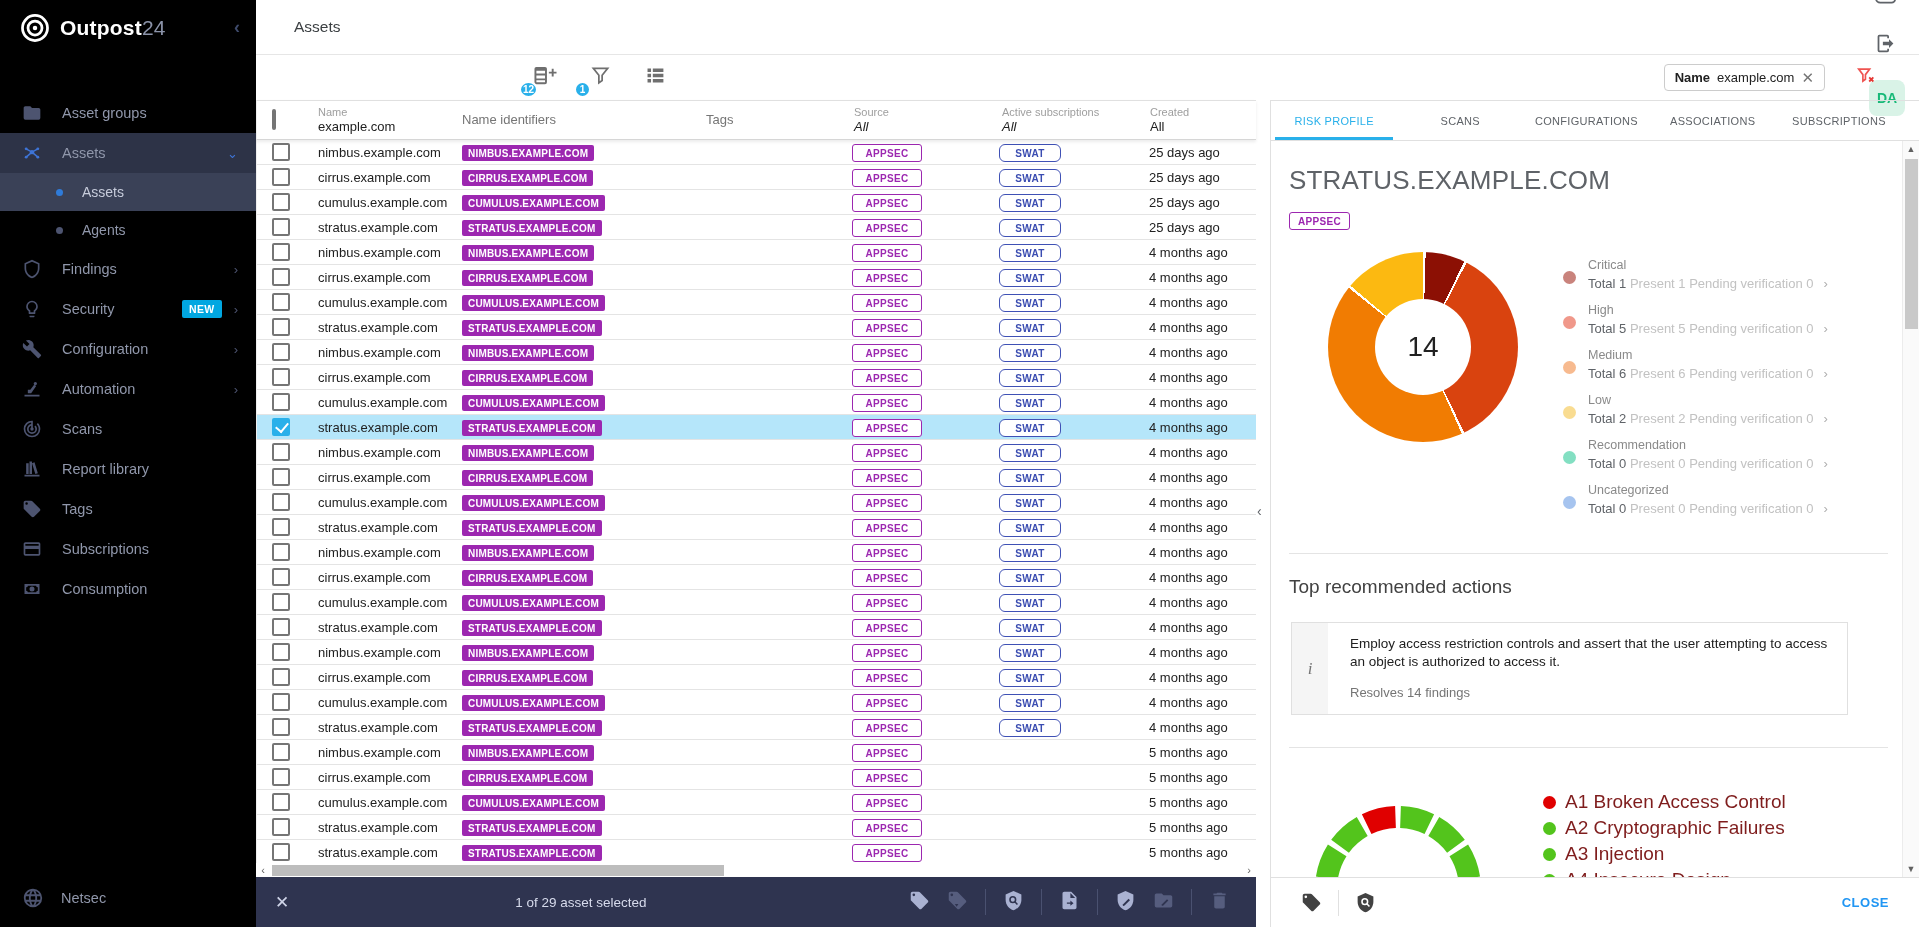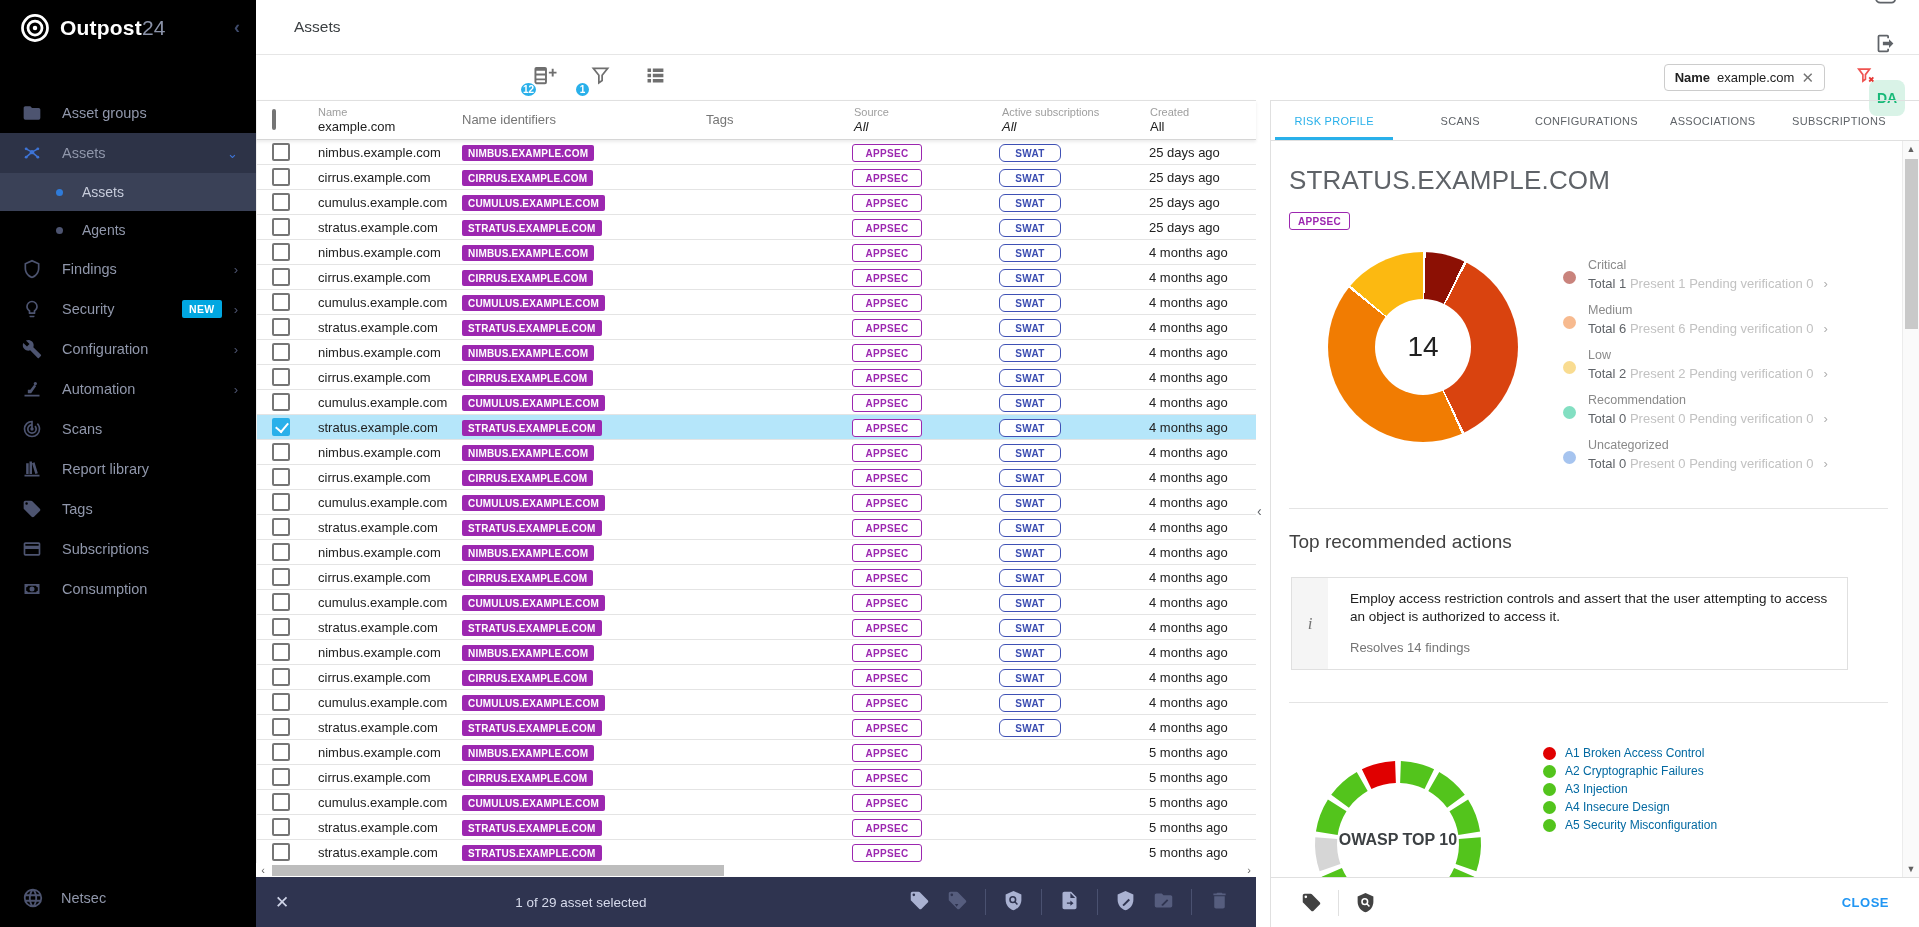--- a/index.html
+++ b/index.html
@@ -122,21 +122,21 @@
   .ac-body { padding:12px 16px 14px 22px; }
   .ac-text { font-size:13.5px; color:#212121; line-height:18px; max-width:620px; }
   .ac-resolves { font-size:13px; color:#757575; margin-top:14px; }
 
   .owasp-row { display:flex; margin-top:36px; }
   .gauge-wrap { width:190px; height:200px; position:relative; margin-left:14px; flex-shrink:0; }
   .gauge-label { position:absolute; left:0; right:0; top:92px; text-align:center; font-size:16px; font-weight:bold; color:#3c4043; }
   .owasp-legend { margin-left:50px; padding-top:7px; }
   .ol-item { display:flex; align-items:center; margin-bottom:4px; }
   .ol-dot { width:13px; height:13px; border-radius:50%; margin-right:9px; flex-shrink:0; }
-  .ol-label { font-size:12px; color:#0369a1; white-space:nowrap; }
+  .ol-label { font-size:19px; color:#7f1d1d; white-space:nowrap; }
 
   .vscroll { position:absolute; right:0; top:0; bottom:0; width:17px; background:#fafafa; border-left:1px solid #ececec; }
   .vs-arrow { height:16px; text-align:center; font-size:9px; color:#616161; line-height:16px; cursor:pointer; }
   .vs-arrow.down { position:absolute; bottom:0; left:0; right:0; }
   .vs-thumb { position:absolute; top:18px; left:2px; width:13px; height:170px; background:#c9c9c9; cursor:pointer; }
 
   .panel-footer { height:50px; border-top:1px solid #e0e0e0; display:flex; align-items:center; padding:0 30px 0 30px; flex-shrink:0; }
   .panel-footer svg { width:21px; height:21px; fill:#424242; cursor:pointer; }
   .pf-div { width:1px; height:26px; background:#e0e0e0; margin:0 16px; }
   .close-link { margin-left:auto; color:#2196f3; font-size:13px; font-weight:bold; letter-spacing:.5px; cursor:pointer; }
@@ -762,20 +762,27 @@
               </div>
               <div class="risk-legend" id="risk-legend">
                   <div class="rl-item">
                     <span class="rl-dot" style="background: rgb(201, 131, 124);"></span>
                     <div>
                       <div class="rl-title">Critical</div>
                       <div class="rl-line"><span class="rl-total">Total 1 </span><span class="rl-detail">Present 1 Pending verification 0</span><span class="rl-chev">›</span></div>
                     </div>
                   </div>
                   <div class="rl-item">
+                    <span class="rl-dot" style="background: rgb(240, 152, 138);"></span>
+                    <div>
+                      <div class="rl-title">High</div>
+                      <div class="rl-line"><span class="rl-total">Total 5 </span><span class="rl-detail">Present 5 Pending verification 0</span><span class="rl-chev">›</span></div>
+                    </div>
+                  </div>
+                  <div class="rl-item">
                     <span class="rl-dot" style="background: rgb(247, 186, 143);"></span>
                     <div>
                       <div class="rl-title">Medium</div>
                       <div class="rl-line"><span class="rl-total">Total 6 </span><span class="rl-detail">Present 6 Pending verification 0</span><span class="rl-chev">›</span></div>
                     </div>
                   </div>
                   <div class="rl-item">
                     <span class="rl-dot" style="background: rgb(249, 220, 145);"></span>
                     <div>
                       <div class="rl-title">Low</div>

